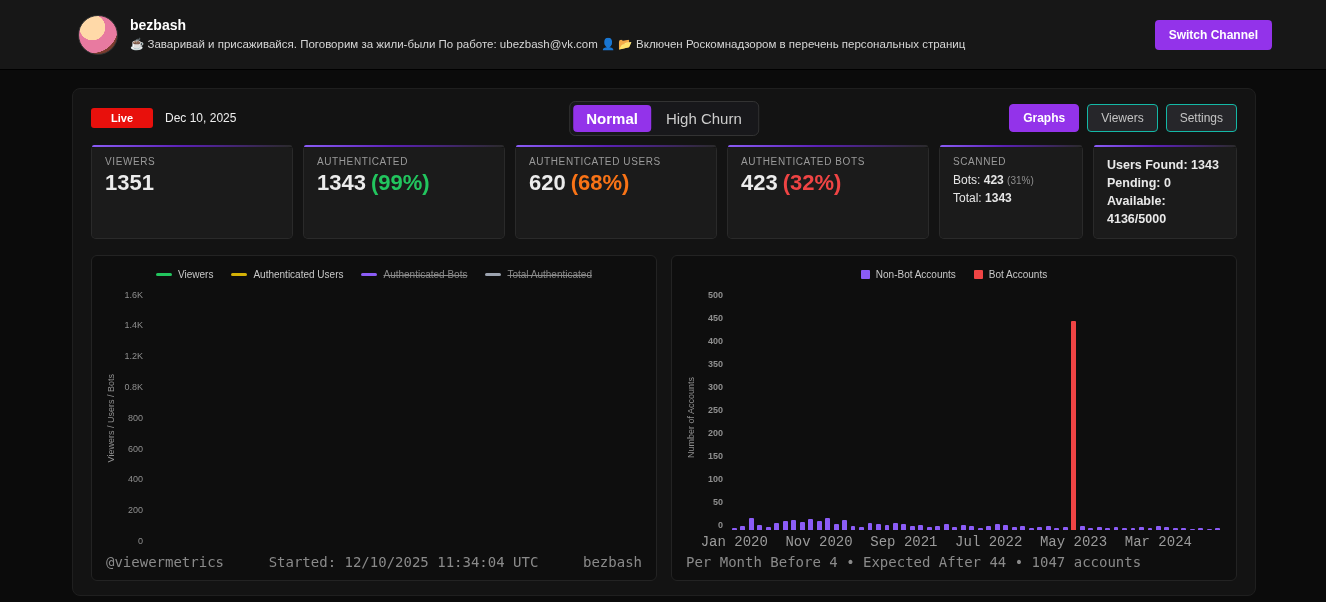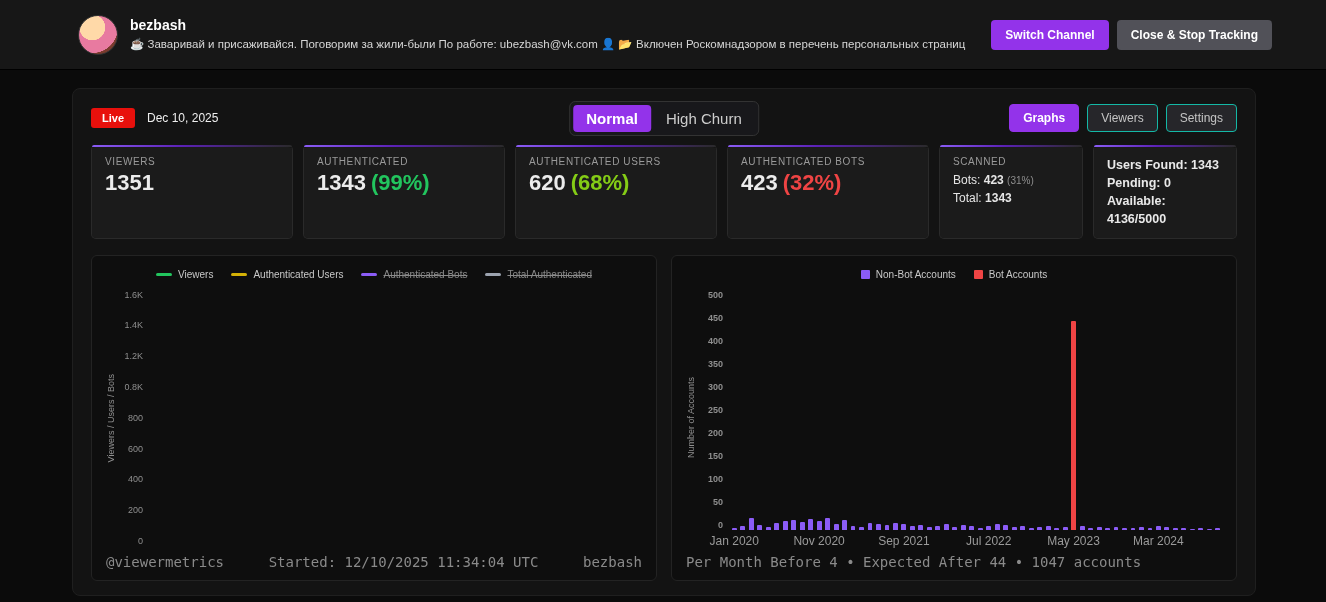--- a/index.html
+++ b/index.html
@@ -36,21 +36,21 @@
   
   .main-panel{
     position:absolute;left:72px;right:70px;top:88px;bottom:6px;
     background:#131313;border:1px solid #1f1f1f;border-radius:8px;
     padding:14px 18px;box-sizing:border-box;
     display:flex;flex-direction:column;
   }
   
   .toolbar-row{position:relative;display:flex;align-items:center;height:30px;margin-bottom:12px;}
   .live-badge{background:#e8100c;color:#fff;font-size:11px;font-weight:700;
-    padding:4px 11px;border-radius:3px;}
+    padding:4px 20px;border-radius:3px;}
   .date-label{font-size:12px;color:#eee;margin-left:12px;}
   .mode-toggle{
     position:absolute;left:50%;transform:translateX(-50%);
     display:flex;align-items:center;gap:2px;
     background:#18181b;border:1px solid #333;border-radius:6px;padding:3px;
   }
   .mode-btn{border:none;background:transparent;color:#ccc;font-size:15px;
     padding:5px 13px;border-radius:4px;cursor:pointer;font-family:inherit;}
   .mode-btn.active{background:#9333ea;color:#fff;font-weight:700;}
   .view-tabs{margin-left:auto;display:flex;gap:8px;}
@@ -67,21 +67,21 @@
   }
   .card::before{content:"";position:absolute;top:-2px;left:0;right:0;height:2px;
     border-radius:5px 5px 0 0;
     background:linear-gradient(90deg,#8b5cf6 0%,#5b21b6 45%,#2a2a2a 100%);}
   .card.wide{flex:3;}
   .card.narrow{flex:2;}
   .card-label{font-size:10px;letter-spacing:.6px;color:#9a9a9a;margin-bottom:4px;}
   .card-value{font-size:22px;font-weight:800;color:#ececec;line-height:1.1;}
   .pct{margin-left:5px;}
   .pct.green{color:#22c55e;}
-  .pct.orange{color:#84cc16;}
+  .pct.orange{color:#f97316;}
   .pct.red{color:#ef4444;}
   .card-line{font-size:12px;color:#e6e6e6;line-height:1.5;}
   .card-line b{font-weight:800;}
   .sub-pct{font-size:10px;color:#8e8e8e;}
   .card-line-bold{font-size:12.5px;font-weight:800;color:#e9e9e9;line-height:1.45;}
   
   .charts-row{display:flex;gap:14px;flex:1;min-height:0;}
   .chart-panel{flex:1;background:#0e0e0e;border:1px solid #232323;border-radius:6px;
     padding:10px 14px;box-sizing:border-box;display:flex;flex-direction:column;min-width:0;}
   .legend-row{display:flex;justify-content:center;align-items:center;gap:18px;margin:3px 0 10px;}
@@ -94,37 +94,36 @@
   .ylab{writing-mode:vertical-rl;transform:rotate(180deg);font-size:9px;color:#8f8f8f;
     align-self:center;margin-right:2px;}
   .yticks{display:flex;flex-direction:column;justify-content:space-between;
     width:32px;text-align:right;padding-right:7px;font-size:9px;color:#8f8f8f;box-sizing:border-box;}
   .yticks.with-x{padding-bottom:16px;font-weight:bold;}
   .plotwrap{flex:1;display:flex;flex-direction:column;min-width:0;}
   .plotarea{flex:1;position:relative;}
   .bars{position:absolute;left:0;right:0;top:0;bottom:0;display:flex;align-items:flex-end;}
   .bar-slot{flex:1;display:flex;flex-direction:column;justify-content:flex-end;align-items:center;height:100%;}
   .bar{width:58%;min-width:2px;border-radius:1px 1px 0 0;}
-  .xlabels{position:relative;height:16px;font-size:12px;color:#9a9a9a;}
+  .xlabels{position:relative;height:16px;font-size:14px;color:#9a9a9a;font-family:Liberation Mono, monospace;}
   .xlabel{position:absolute;top:4px;transform:translateX(-50%);white-space:nowrap;}
   .panel-footer{margin-top:auto;display:flex;justify-content:space-between;align-items:center;
     font-family:"DejaVu Sans Mono",monospace;font-size:14px;color:#8a8a8a;padding-top:8px;}
 </style>
 </head>
 <body>
 
 <div class="top-bar">
   <div class="avatar"></div>
   <div class="channel-info">
     <div class="channel-name">bezbash</div>
     <div class="channel-desc">☕ Заваривай и присаживайся. Поговорим за жили-были По работе: ubezbash@vk.com 👤 📂 Включен Роскомнадзором в перечень персональных страниц</div>
   </div>
   <div class="header-actions">
     <button class="btn btn-purple">Switch Channel</button>
-    <button class="btn btn-gray">Close &amp; Stop Tracking</button>
   </div>
 </div>
 
 <div class="main-panel">
 
   <div class="toolbar-row">
     <span class="live-badge">Live</span>
     <span class="date-label">Dec 10, 2025</span>
     <div class="mode-toggle">
       <button class="mode-btn active">Normal</button>

